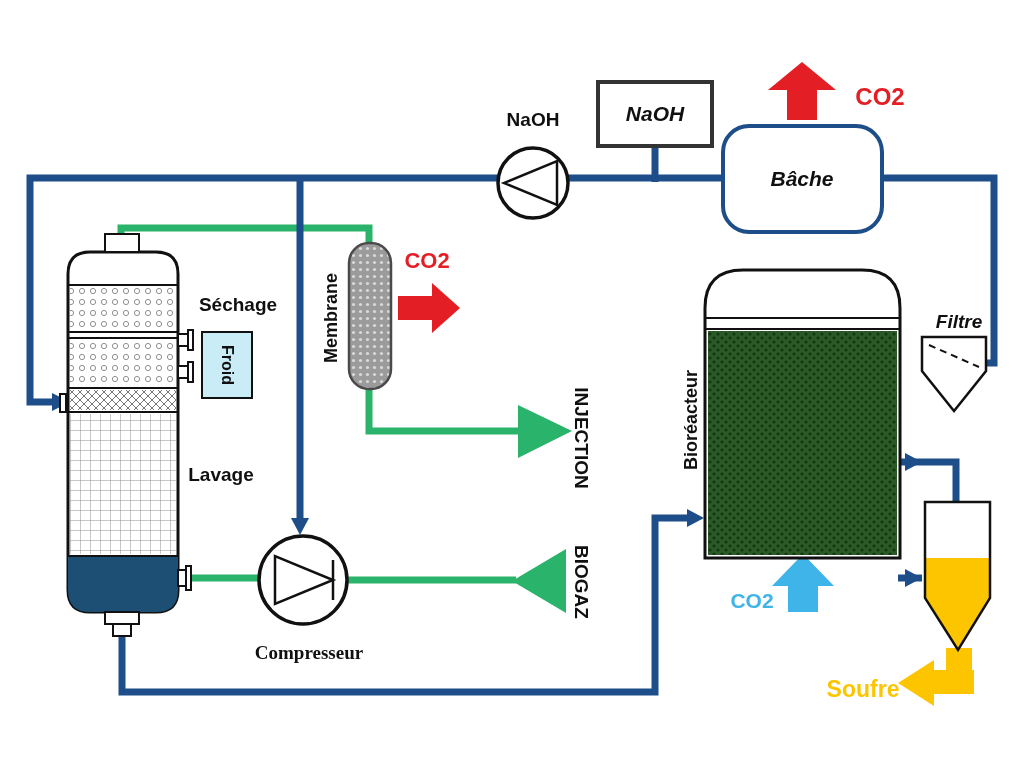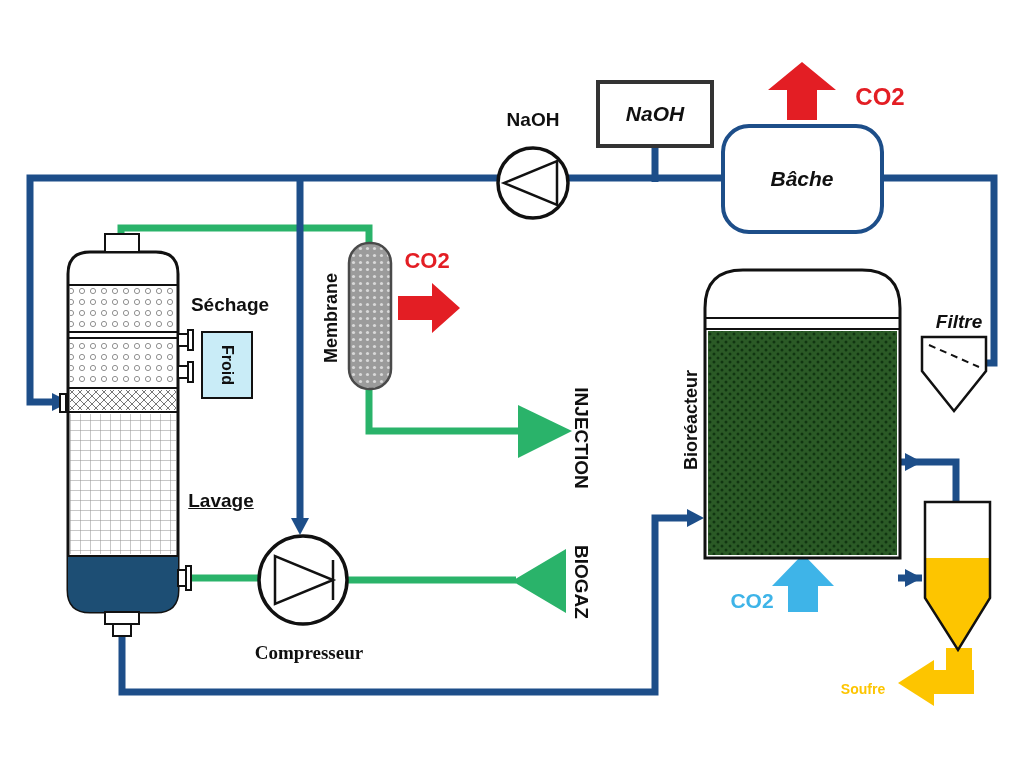--- a/index.html
+++ b/index.html
@@ -6,21 +6,21 @@
   #stage{position:relative;width:1024px;height:768px;background:#ffffff;overflow:hidden;
          font-family:"Liberation Sans",sans-serif;}
   #diagram-svg{position:absolute;left:0;top:0;z-index:1;}
   .lbl{position:absolute;z-index:3;font-weight:bold;font-size:19px;color:#101010;white-space:nowrap;
        transform:translate(-50%,-50%);
        text-shadow:-2px 0 #fff,2px 0 #fff,0 -2px #fff,0 2px #fff,-1px -1px #fff,1px 1px #fff,-1px 1px #fff,1px -1px #fff;}
   .rot90{transform:translate(-50%,-50%) rotate(90deg);}
   .rotm90{transform:translate(-50%,-50%) rotate(-90deg);}
   .red{color:#e31e24;font-size:24px;}
   .cyan{color:#3eb4e8;font-size:21px;}
-  .yellow{color:#fdc500;font-size:14px;}
+  .yellow{color:#fdc500;font-size:23px;}
   .big{font-size:21px;font-style:italic;}
   #froid-box{position:absolute;z-index:2;left:201px;top:331px;width:48px;height:64px;
              background:#c9ecf7;border:2px solid #111;display:flex;align-items:center;justify-content:center;}
   #froid-box span{font-weight:bold;font-size:16px;color:#101010;transform:rotate(90deg);white-space:nowrap;}
 </style>
 </head>
 <body>
 
 <div id="stage">
 
@@ -140,22 +140,22 @@
     <path d="M925 502 H990 V598 L958 650 L925 598 Z" fill="#fff"></path>
     <path d="M925 558 H990 V598 L958 650 L925 598 Z" fill="#fdc500"></path>
     <path d="M925 502 H990 V598 L958 650 L925 598 Z" fill="none" stroke="#111" stroke-width="2.5"></path>
   </g>
 </svg>
 
 <div class="lbl" style="left:533px;top:120px;">NaOH</div>
 <div class="lbl big" style="left:655px;top:114px;">NaOH</div>
 <div class="lbl big" style="left:802px;top:179px;text-align:center;">Bâche</div>
 <div class="lbl red" style="left:880px;top:97px;">CO2</div>
-<div class="lbl" style="left:230px;top:305px;">Séchage</div>
-<div class="lbl" style="left:221px;top:501px;text-decoration:underline;">Lavage</div>
+<div class="lbl" style="left:238px;top:305px;">Séchage</div>
+<div class="lbl" style="left:221px;top:475px;">Lavage</div>
 <div class="lbl rotm90" style="left:331px;top:318px;font-size:18px;">Membrane</div>
 <div class="lbl red" style="left:427px;top:261px;font-size:22px;">CO2</div>
 <div class="lbl rot90" style="left:581px;top:438px;">INJECTION</div>
 <div class="lbl rot90" style="left:581px;top:582px;">BIOGAZ</div>
 <div class="lbl" style="left:309px;top:653px;font-family:Liberation Serif, serif;">Compresseur</div>
 <div class="lbl rotm90" style="left:691px;top:420px;font-size:18px;">Bioréacteur</div>
 <div class="lbl" style="left:959px;top:322px;font-style:italic;">Filtre</div>
 <div class="lbl cyan" style="left:752px;top:601px;">CO2</div>
 <div class="lbl yellow" style="left:863px;top:689px;">Soufre</div>
 

